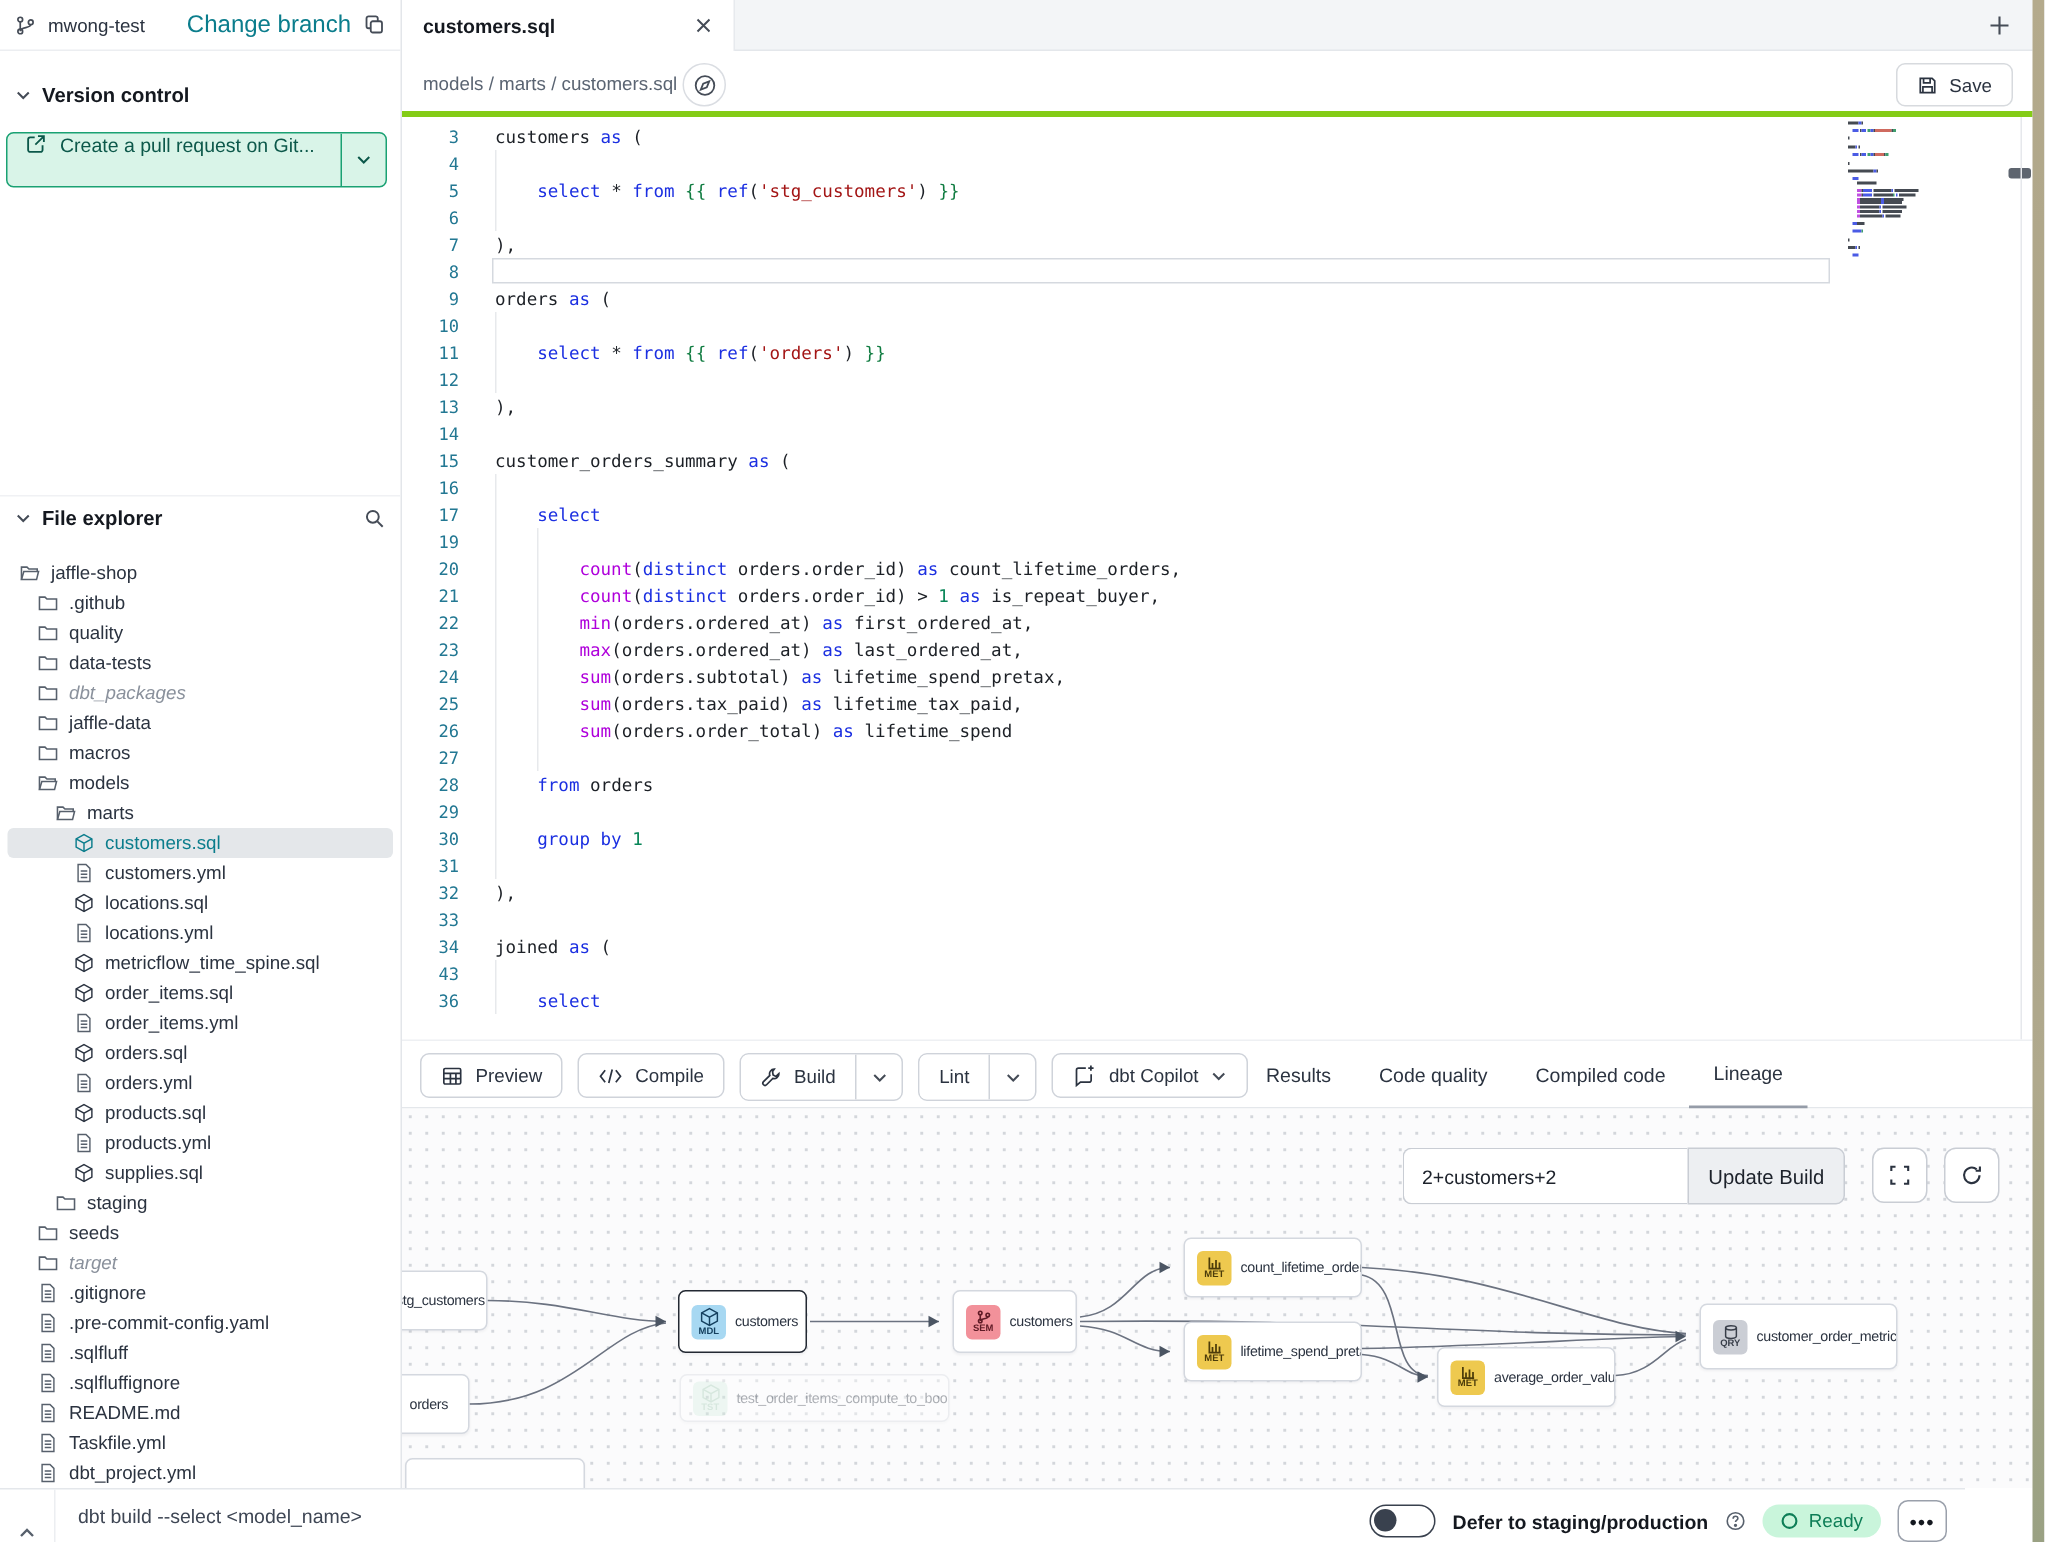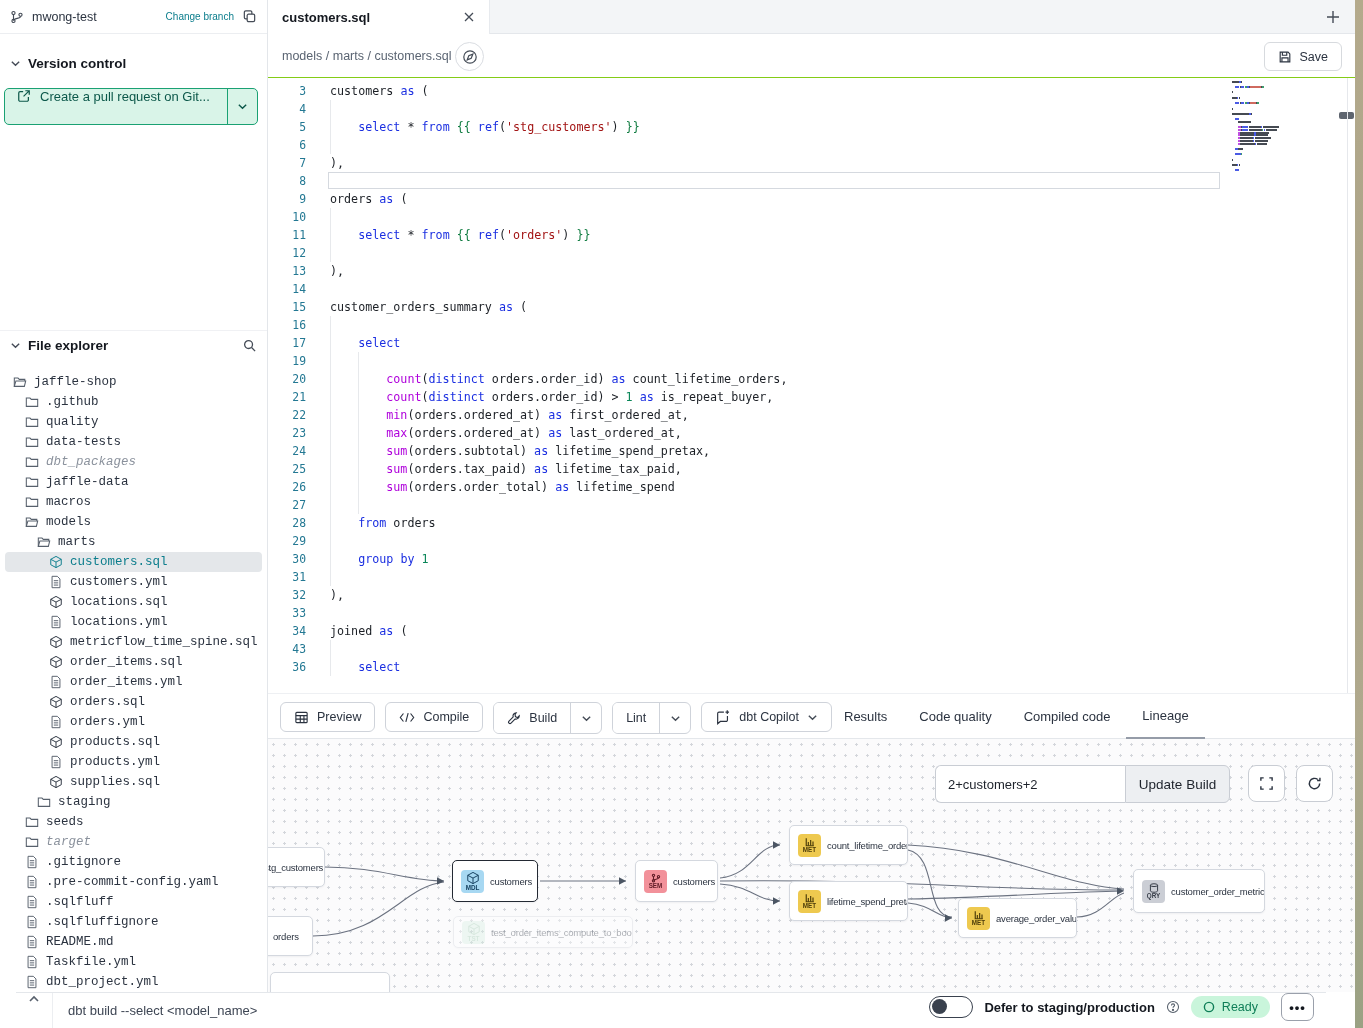--- a/index.html
+++ b/index.html
@@ -11,51 +11,51 @@
   
   .desktop-strip { position:absolute; right:0; top:0; width:8px; height:100%;
     background:linear-gradient(180deg,#b4aa8c,#a9a287 40%,#b0a98d 70%,#9aa183); }
 
   
   .sidebar { position:absolute; left:0; top:0; width:268px; bottom:36px; background:#fff;
              border-right:1px solid #e3e6ea; }
   .branch-row { position:absolute; top:0; left:0; right:0; height:34px; border-bottom:1px solid #eceef1;
                 display:flex; align-items:center; padding:0 10px; gap:8px; }
   .branch-name { font-size:12.5px; color:#2b3340; flex:0 0 auto; }
-  .link { color:#0b7d8c; font-size:10px; margin-left:auto; cursor:pointer; }
+  .link { color:#0b7d8c; font-size:16px; margin-left:auto; cursor:pointer; }
   .icon-btn { display:flex; align-items:center; justify-content:center; color:#57606c; cursor:pointer; }
   .sect-head { display:flex; align-items:center; gap:7px; padding:12px 10px; font-weight:700;
                font-size:13.5px; color:#14181f; }
   .pr-button { position:absolute; top:88px; left:4px; width:254px; height:37px; display:flex;
     border:1px solid #1aa173; border-radius:5px; background:#d9f4e8; color:#0c584a; overflow:hidden; cursor:pointer; }
   .pr-main { flex:1; display:flex; gap:9px; padding:0 12px; font-size:13px; }
   .pr-chev { width:30px; border-left:1px solid #1aa173; display:flex; align-items:center; justify-content:center; color:#0c584a; }
   .fe-head { position:absolute; top:330px; left:0; right:0; height:30px; display:flex; align-items:center;
              gap:7px; padding:0 10px; font-weight:700; font-size:13.5px; color:#14181f; border-top:1px solid #f0f1f4;}
   .fe-head .sp { margin-left:auto; }
   .fe-tree { position:absolute; top:372px; left:0; right:0; bottom:0; overflow:hidden; }
   .fe-row { height:20px; display:flex; align-items:center; gap:7px; font-size:12.5px; color:#2b3340;
-            margin:0 5px; border-radius:4px; cursor:pointer; white-space:nowrap;font-family:Liberation Mono, monospace; }
+            margin:0 5px; border-radius:4px; cursor:pointer; white-space:nowrap; }
   .fe-row svg { flex:0 0 auto; }
   .fe-row.selected { background:#e4e7ea; color:#0b7d8c; }
   .fe-row.muted { color:#8a919c; font-style:italic; }
 
   
   .main { position:absolute; left:268px; top:0; width:1087px; bottom:36px; background:#fff; }
   .right-line { position:absolute; left:1079px; top:78px; bottom:0; width:1px; background:#e6e8ec; }
 
   .tabstrip { position:absolute; top:0; left:0; right:0; height:34px; background:#f3f5f7; border-bottom:1px solid #e4e7eb; }
   .tab { position:absolute; left:0; top:0; width:222px; height:34px; background:#fff; display:flex;
          align-items:center; padding:0 14px; border-right:1px solid #e7eaee; }
   .tab-title { font-size:13px; font-weight:700; color:#14181f; }
   .tab-close { margin-left:auto; }
   .plus-btn { position:absolute; right:12px; top:7px; width:20px; height:20px; }
 
   .crumb-row { position:absolute; top:34px; left:0; right:0; height:44px; background:#fff;
-               border-bottom:1px solid #84cc16; }
+               border-bottom:4px solid #84cc16; }
   .breadcrumb { position:absolute; left:14px; top:15px; font-size:12.5px; color:#5a6472; }
   .compass-btn { position:absolute; left:187px; top:8px; width:29px; height:29px; border:1px solid #dadde2;
                  border-radius:50%; display:flex; align-items:center; justify-content:center; color:#454c57; cursor:pointer; background:#fff;}
   .save-btn { position:absolute; right:13px; top:8px; height:29px; padding:0 13px; display:flex; align-items:center;
               gap:8px; border:1px solid #d7dade; border-radius:6px; background:#fff; font-size:12.5px; color:#2b3340; cursor:pointer; }
 
   
   .editor { position:absolute; top:78px; left:0; width:1087px; height:615px; overflow:hidden;
             font-family:"DejaVu Sans Mono", monospace; font-size:11.7px; cursor:text; }
   .code-scroll { margin-top:-14px; }
@@ -104,22 +104,22 @@
               overflow:hidden; cursor:pointer; }
   .lin-node .nlabel { font-size:9.5px; letter-spacing:-0.2px; white-space:nowrap; }
   .lin-node.selected { border:1.6px solid #232933; }
   .lin-node.dimmed { opacity:.38; }
   .lin-node.cut { padding-left:26px; }
   .nbadge { width:23px; height:23px; border-radius:4px; display:flex; flex-direction:column; align-items:center;
             justify-content:center; flex:0 0 auto; font-weight:700; font-size:6.3px; line-height:6.5px; }
   .edges { position:absolute; inset:0; }
 
   
-  .bottombar { position:absolute; left:16px; bottom:0; width:1310px; height:36px; background:#fff;
-               border-top:1px solid #e4e7eb; display:flex; align-items:flex-start; }
+  .bottombar { position:absolute; left:0; bottom:0; width:1310px; height:36px; background:#fff;
+               border-top:1px solid #e4e7eb; display:flex; align-items:flex-end; }
   .collapse-btn { width:36px; display:flex; align-items:center; justify-content:center; color:#57606c; cursor:pointer; }
   .cmd { flex:1; border-left:1px solid #eceef1; height:100%; display:flex; align-items:center; padding:0 15px;
          font-size:13px; color:#3e4654; cursor:text; }
   .bb-right { display:flex; align-items:center; gap:11px; padding-right:12px; }
   .toggle { width:44px; height:22px; border:1.6px solid #39414e; border-radius:11px; background:#fff; position:relative; cursor:pointer; }
   .toggle .knob { position:absolute; left:2px; top:2px; width:15px; height:15px; border-radius:50%; background:#39414e; }
   .defer-label { font-size:13px; font-weight:700; color:#14181f; }
   .ready-pill { display:flex; align-items:center; gap:7px; background:#c9f5db; color:#0e7e57; font-size:12.5px;
                 border-radius:13px; padding:4px 12px; }
   .dots-btn { width:33px; height:28px; border:1px solid #9aa0ab; border-radius:7px; display:flex; align-items:center;

